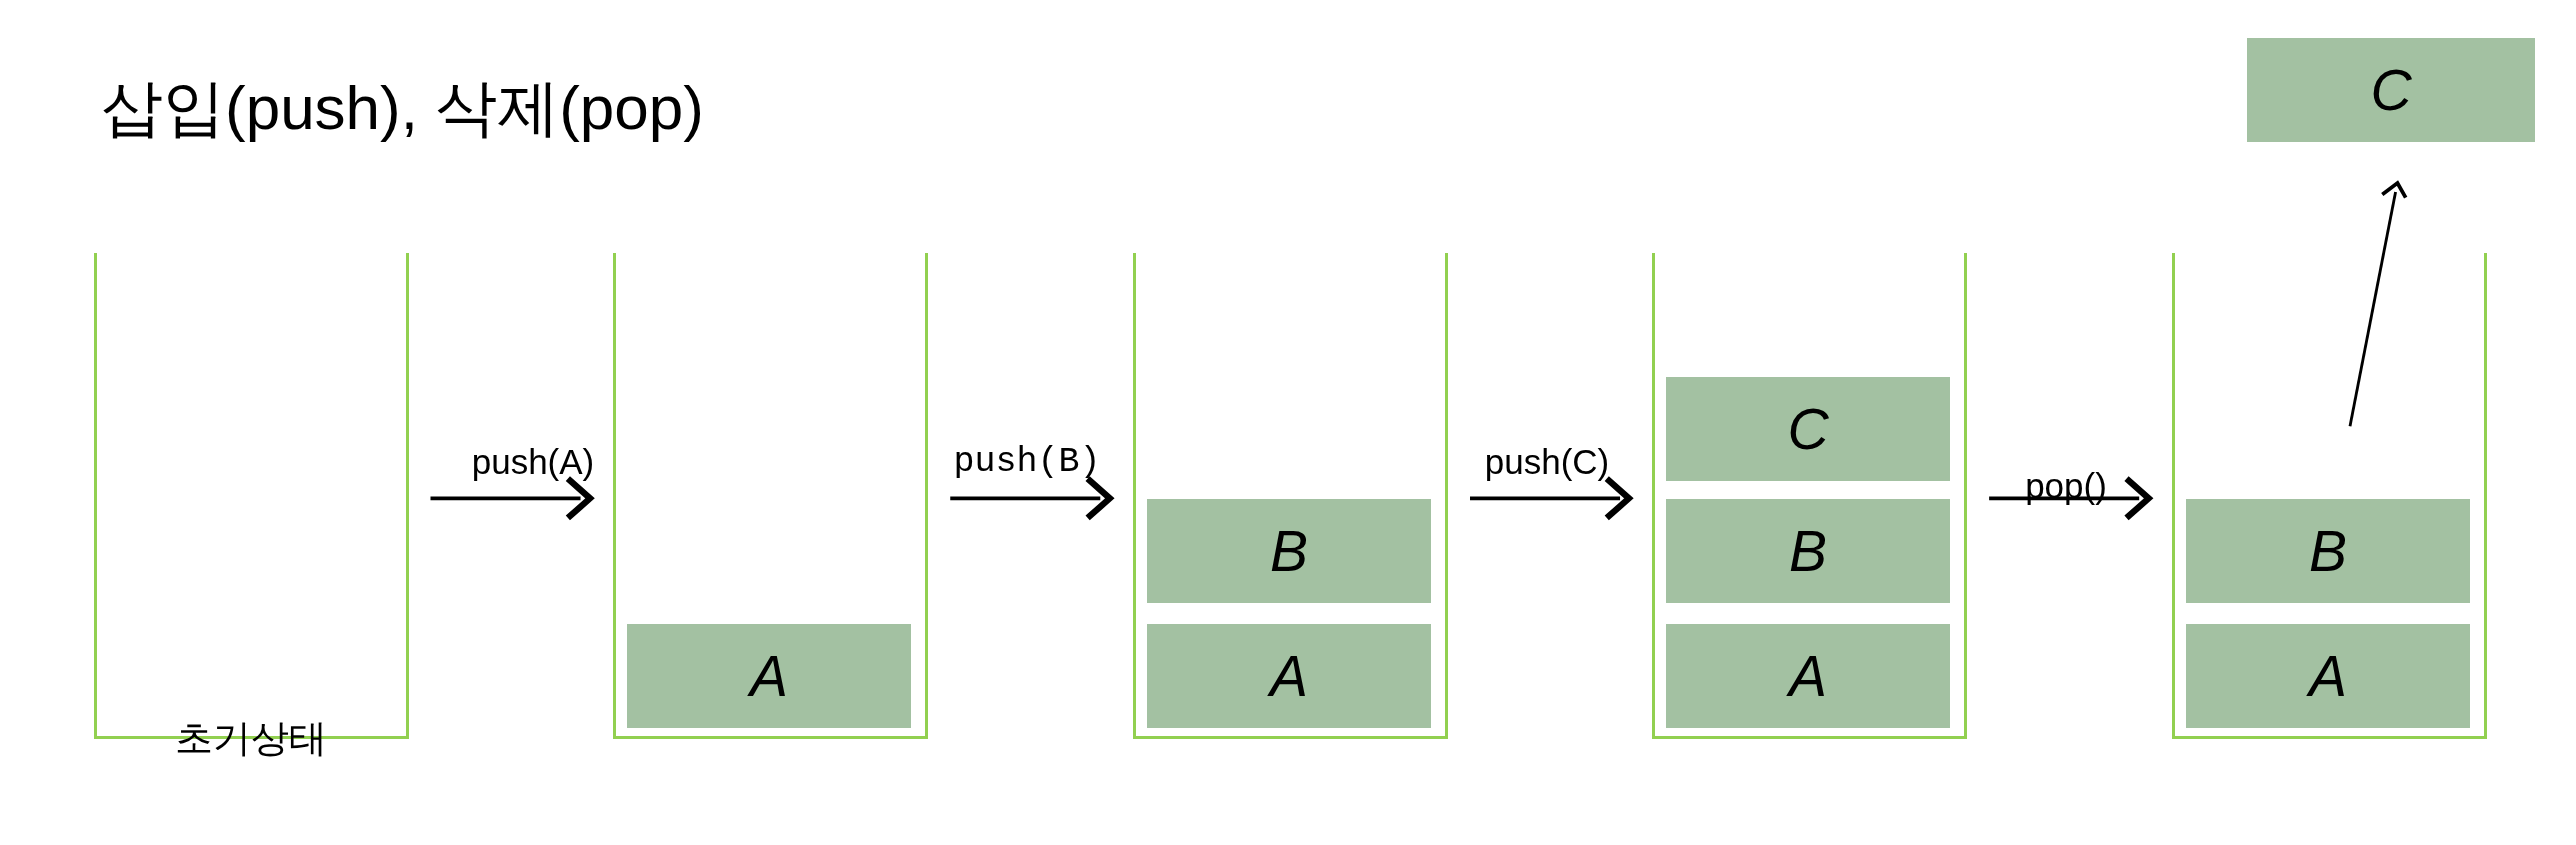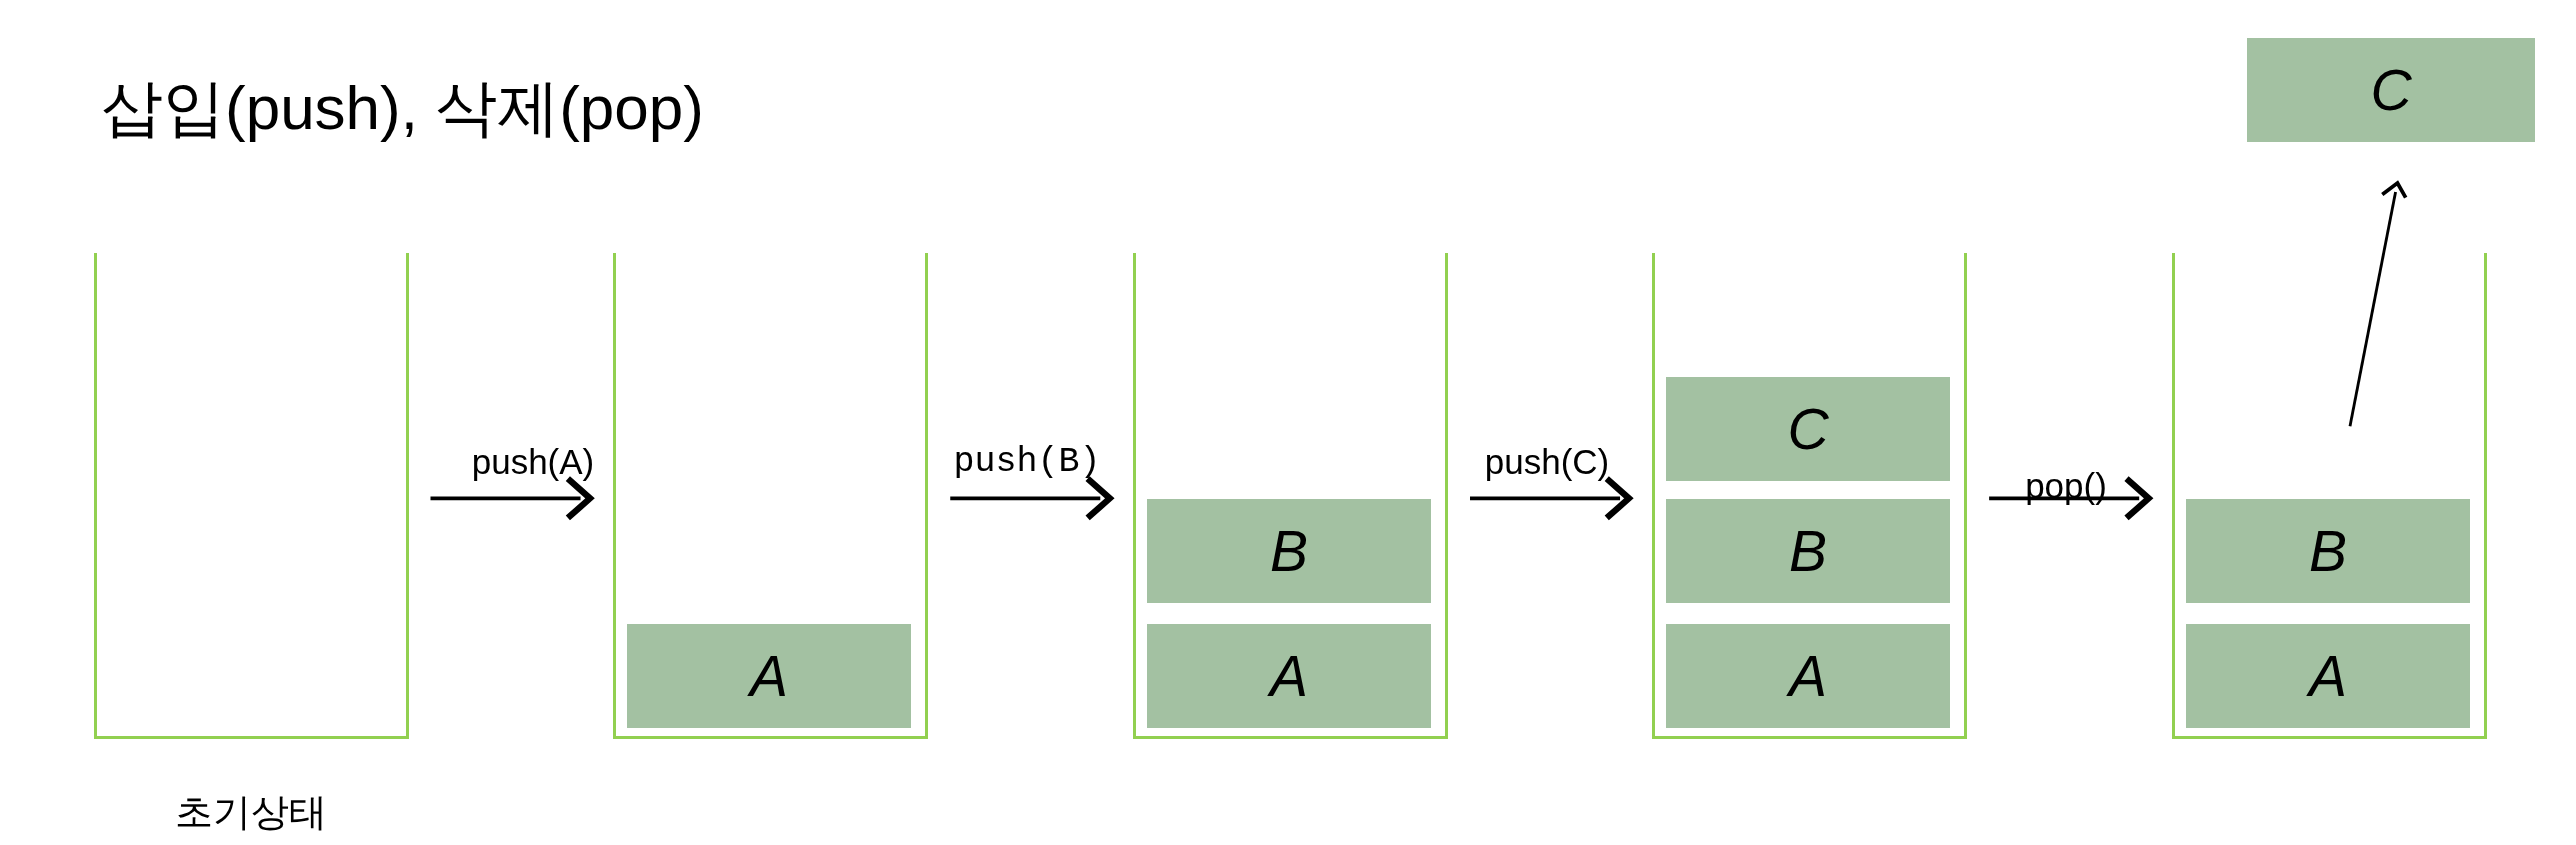--- a/index.html
+++ b/index.html
@@ -93,21 +93,21 @@
     color:var(--text-color);
   }
   .op-1{left:533px;}
   .op-2{left:1027px;font-family:Liberation Mono, monospace;}
   .op-3{left:1547px;}
   .op-4{left:2066px;margin-top:24px;}
 
   .initial-label{
     position:absolute;
     left:251px;
-    top:793px;
+    top:719px;
     transform:translateX(-50%);
     font-size:38px;
     line-height:1.05;
     white-space:nowrap;
     color:var(--text-color);
   }
   .overlay{
     position:absolute;
     left:0;top:0;
     width:2576px;

